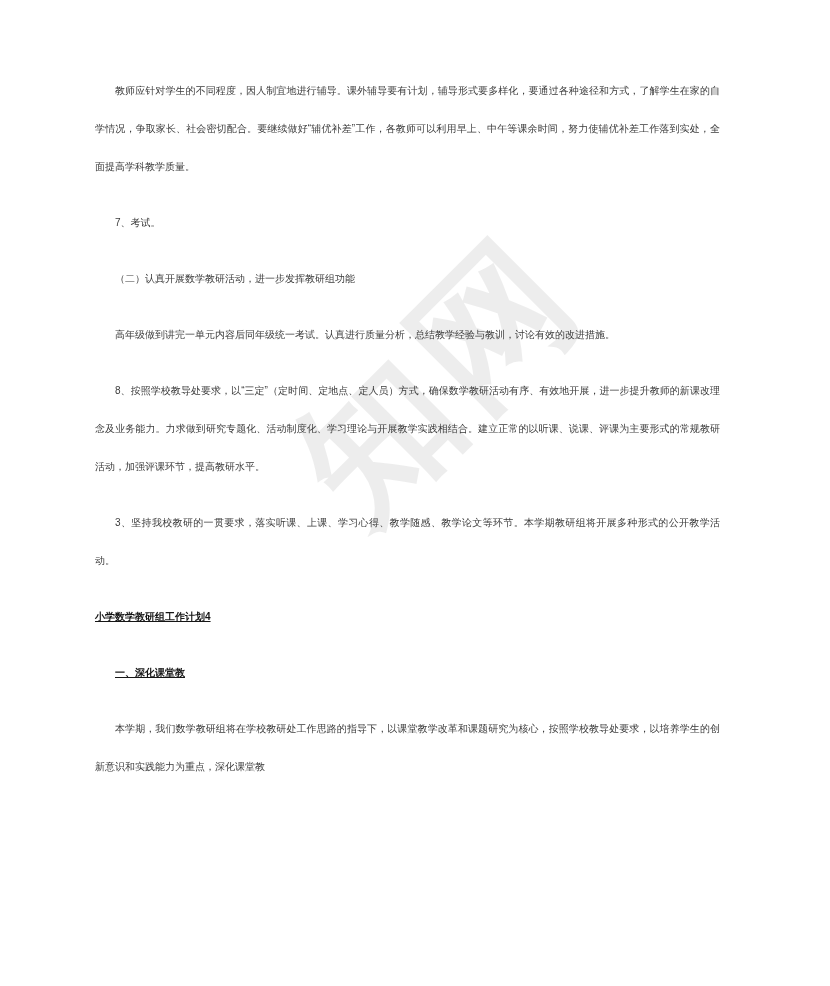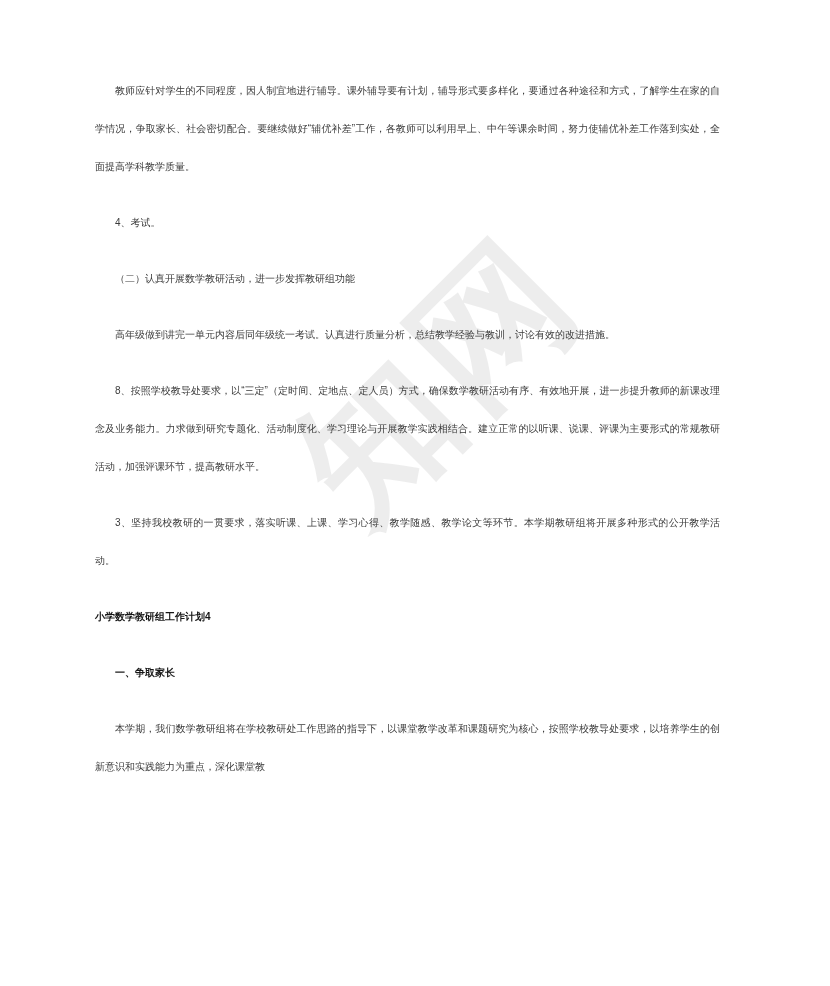--- a/index.html
+++ b/index.html
@@ -50,43 +50,44 @@
   }
   .content p {
     margin: 0 0 18px 0;
   }
   .indent {
     text-indent: 2em;
   }
   .heading {
     font-weight: bold;
     color: #161616;
+    text-decoration: underline;
   }
 </style>
 </head>
 <body>
 
 <div class="page">
 
   <div class="watermark">知网</div>
 
   <div class="content">
 
     <p class="indent">教师应针对学生的不同程度，因人制宜地进行辅导。课外辅导要有计划，辅导形式要多样化，要通过各种途径和方式，了解学生在家的自学情况，争取家长、社会密切配合。要继续做好“辅优补差”工作，各教师可以利用早上、中午等课余时间，努力使辅优补差工作落到实处，全面提高学科教学质量。</p>
 
-    <p class="indent">4、考试。</p>
+    <p class="indent">7、考试。</p>
 
     <p class="indent">（二）认真开展数学教研活动，进一步发挥教研组功能</p>
 
     <p class="indent">高年级做到讲完一单元内容后同年级统一考试。认真进行质量分析，总结教学经验与教训，讨论有效的改进措施。</p>
 
     <p class="indent">8、按照学校教导处要求，以“三定”（定时间、定地点、定人员）方式，确保数学教研活动有序、有效地开展，进一步提升教师的新课改理念及业务能力。力求做到研究专题化、活动制度化、学习理论与开展教学实践相结合。建立正常的以听课、说课、评课为主要形式的常规教研活动，加强评课环节，提高教研水平。</p>
 
     <p class="indent">3、坚持我校教研的一贯要求，落实听课、上课、学习心得、教学随感、教学论文等环节。本学期教研组将开展多种形式的公开教学活动。</p>
 
     <p class="heading">小学数学教研组工作计划4</p>
 
-    <p class="heading indent">一、争取家长</p>
+    <p class="heading indent">一、深化课堂教</p>
 
     <p class="indent">本学期，我们数学教研组将在学校教研处工作思路的指导下，以课堂教学改革和课题研究为核心，按照学校教导处要求，以培养学生的创新意识和实践能力为重点，深化课堂教</p>
 
   </div>
 </div>
 
 </body></html>

